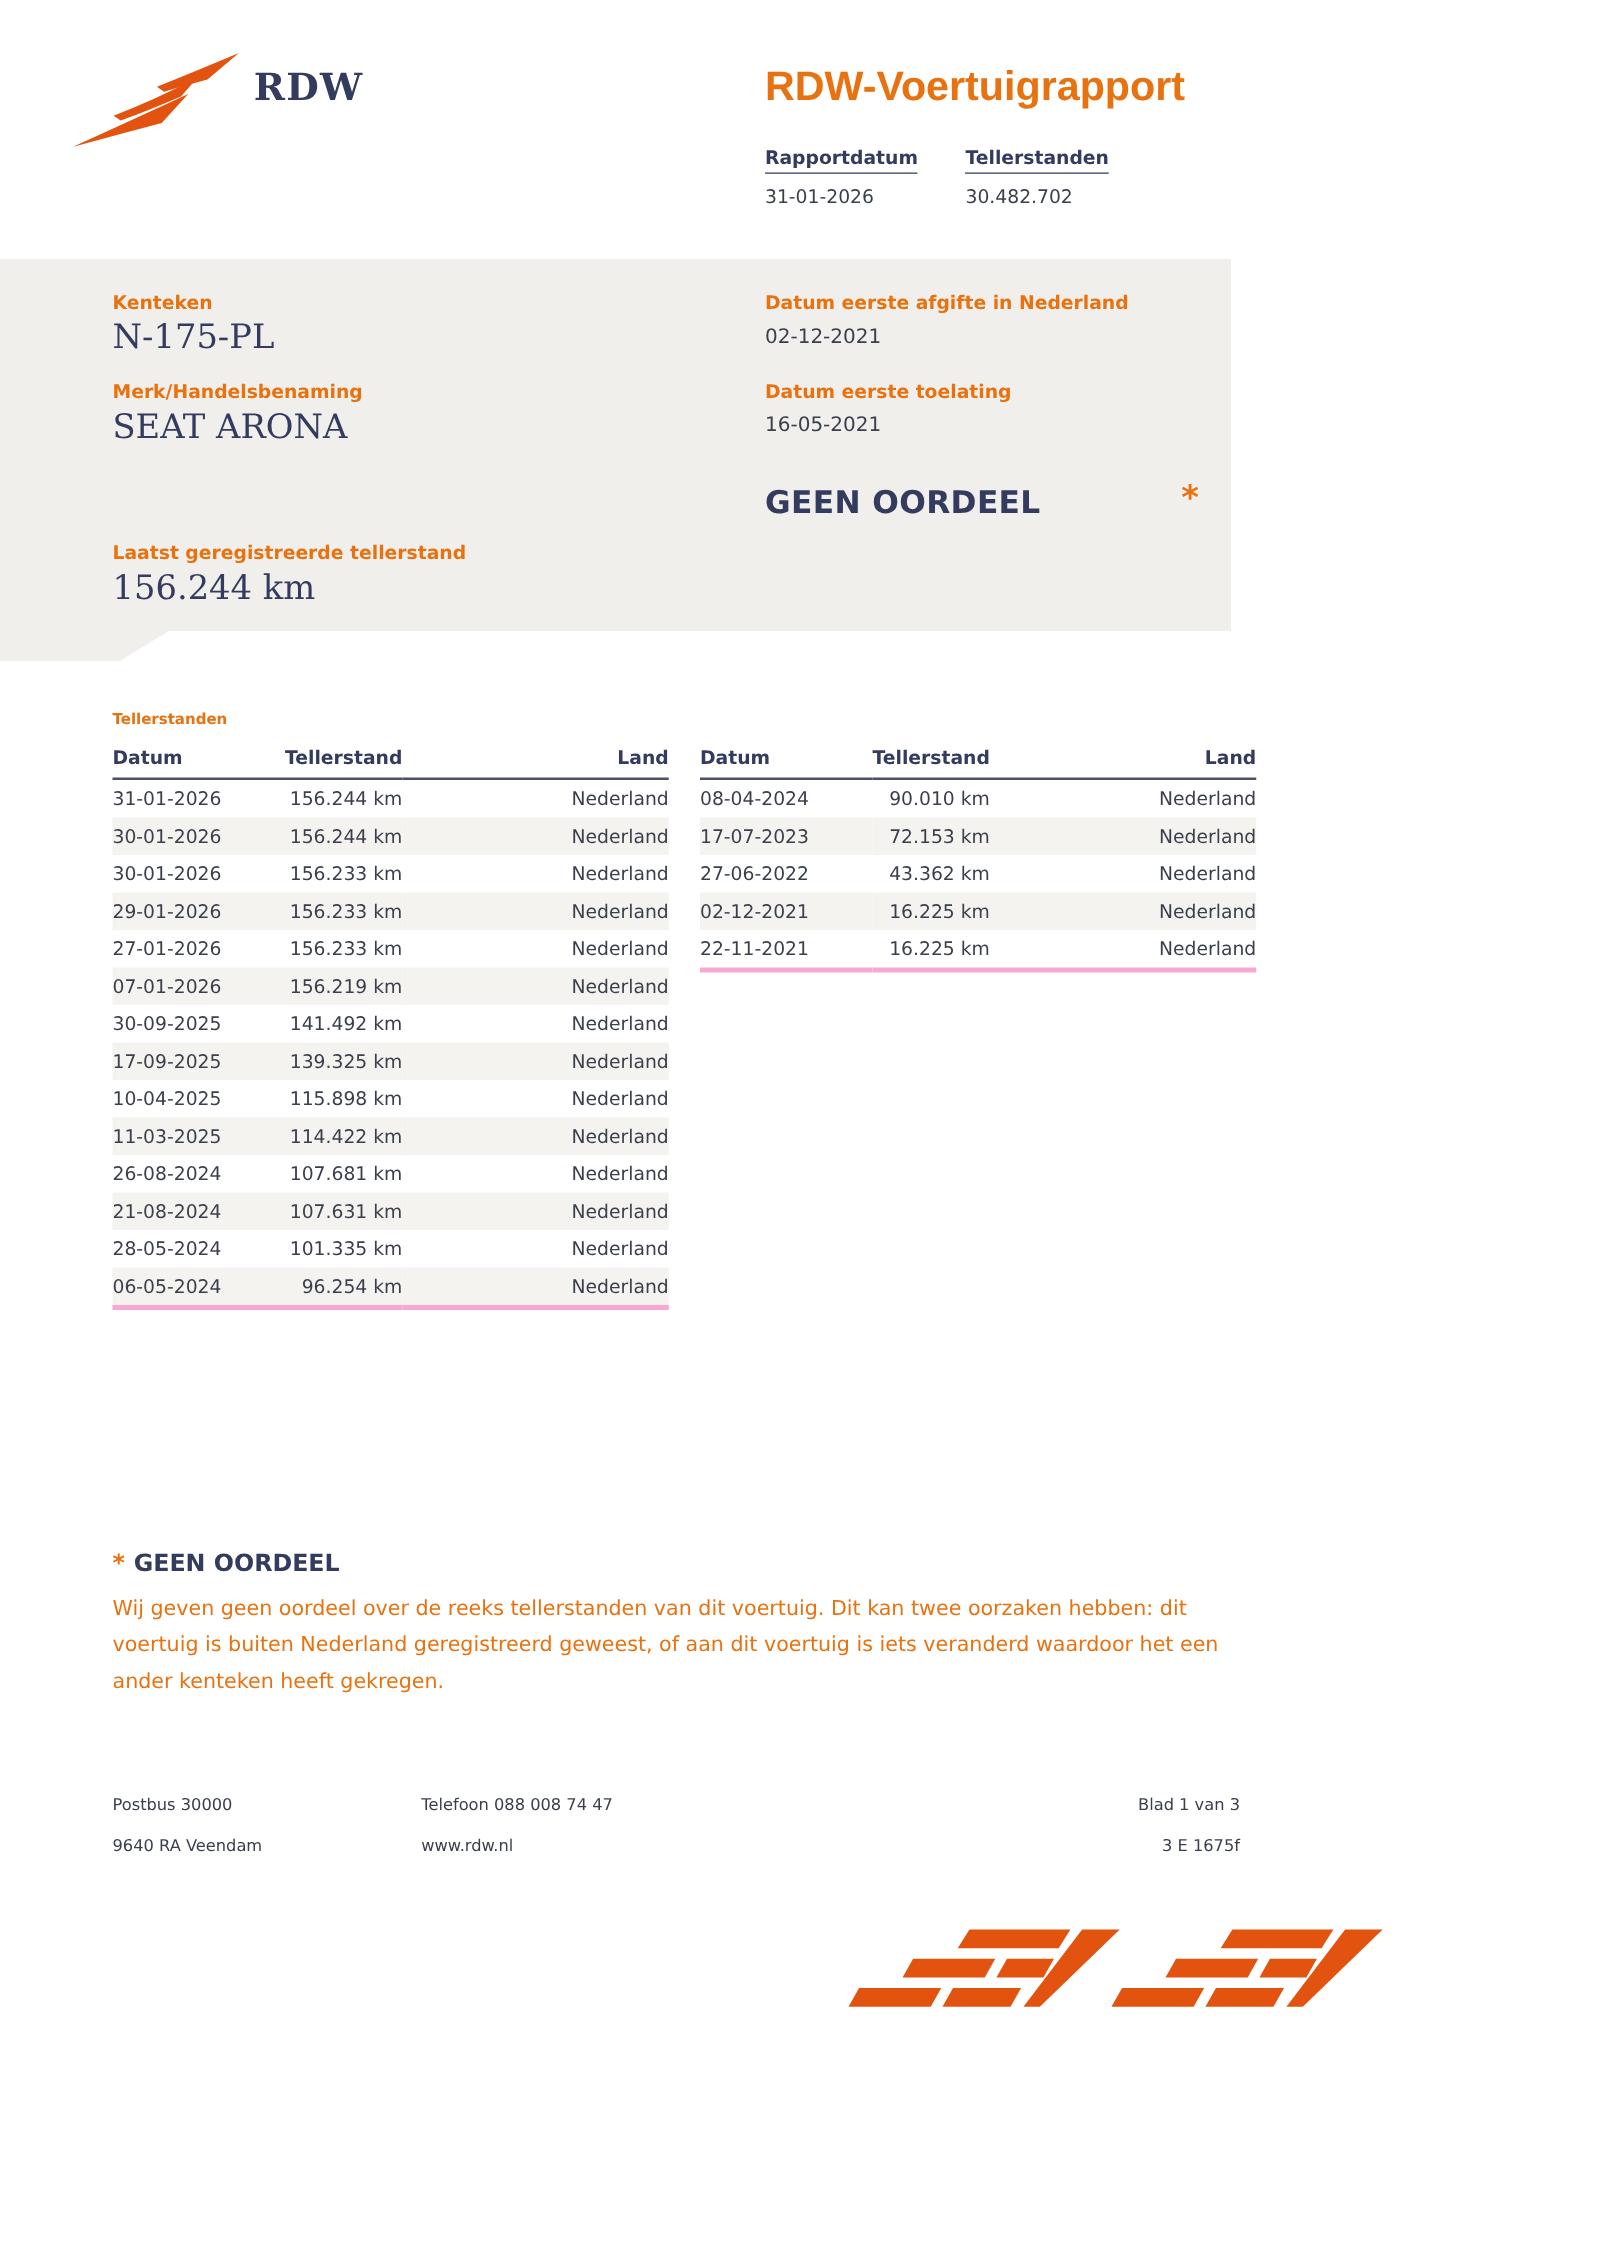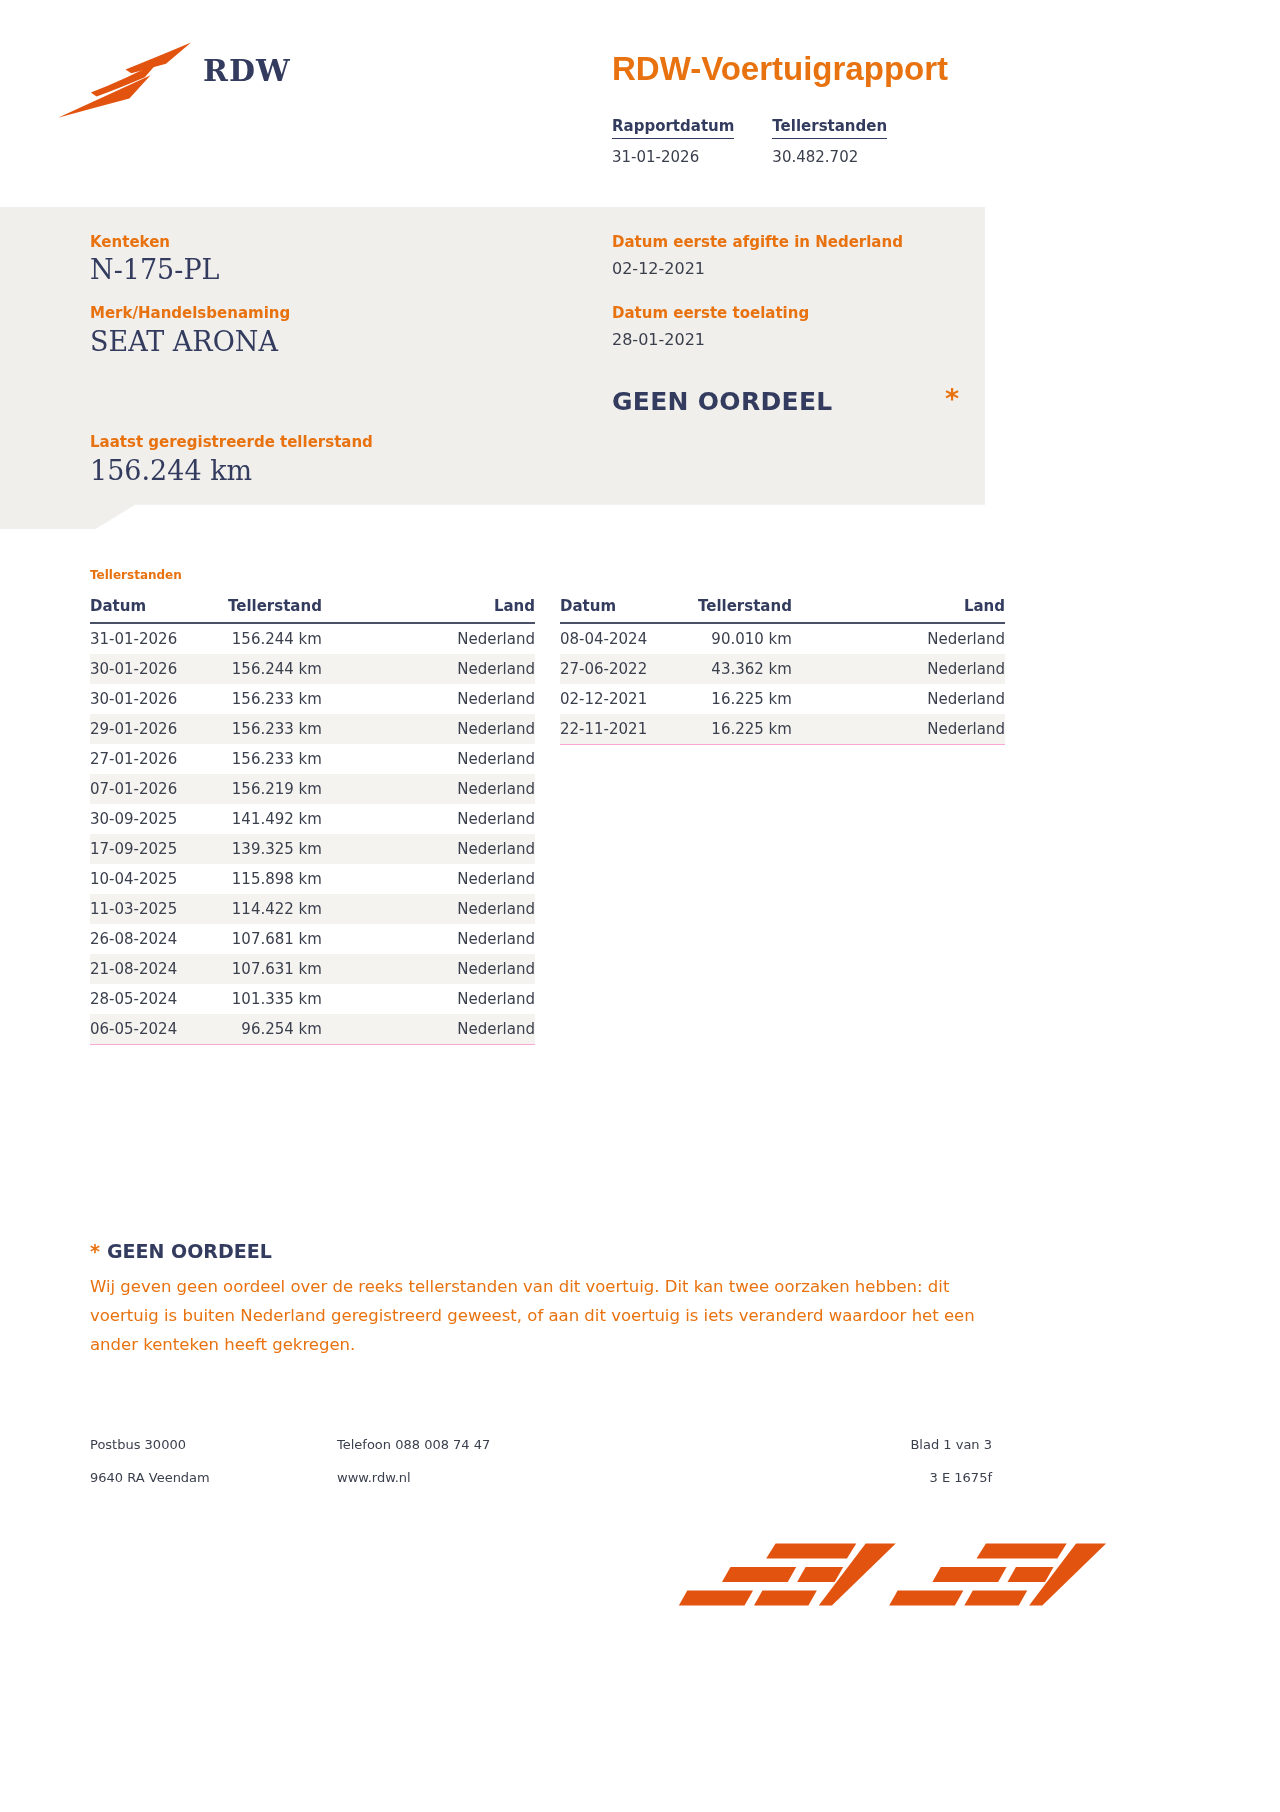--- a/index.html
+++ b/index.html
@@ -45,21 +45,21 @@
     color:var(--accent_orange,#e8720f);}
   .table-left{position:absolute;left:90px;top:594px;}
   .table-right{position:absolute;left:560px;top:594px;}
   table{border-collapse:collapse;width:445px;font-size:15px;color:var(--table_text,#3a3f4c);}
   th{font-weight:bold;color:var(--navy,#333c5e);border-bottom:2px solid #4a5166;padding:3px 0 7px;}
   td{padding:6px 0;}
   .col-datum{width:138px;text-align:left;}
   .col-teller{width:88px;text-align:right;}
   .col-land{text-align:right;}
   tbody tr:nth-child(even){background:var(--row_alt,#f4f3f0);}
-  tbody tr:last-child td{border-bottom:1px solid #f9a8d4;}
+  tbody tr:last-child td{border-bottom:4px solid #f9a8d4;}
 
   
   .footnote-title{position:absolute;left:90px;top:1240px;font-size:19px;font-weight:bold;
     color:var(--navy,#333c5e);}
   .footnote-title .star{color:var(--accent_orange,#e8720f);margin-right:7px;font-size:19px;}
   .footnote-text{position:absolute;left:90px;top:1272px;width:915px;font-size:16.5px;
     line-height:29px;color:var(--accent_orange,#e8720f);}
 
   
   .footer-col{position:absolute;top:1437px;font-size:13px;color:var(--table_text,#3a3f4c);}
@@ -105,21 +105,21 @@
   <div class="f-label" style="left:90px;top:304px;">Merk/Handelsbenaming</div>
   <div class="big-value" style="left:90px;top:326px;">SEAT ARONA</div>
 
   <div class="f-label" style="left:90px;top:433px;">Laatst geregistreerde tellerstand</div>
   <div class="big-value" style="left:90px;top:455px;">156.244 km</div>
 
   <div class="f-label" style="left:612px;top:233px;">Datum eerste afgifte in Nederland</div>
   <div class="small-value" style="left:612px;top:259px;">02-12-2021</div>
 
   <div class="f-label" style="left:612px;top:304px;">Datum eerste toelating</div>
-  <div class="small-value" style="left:612px;top:330px;">28-01-2021</div>
+  <div class="small-value" style="left:612px;top:330px;">16-05-2021</div>
 
   <div class="oordeel">GEEN OORDEEL</div>
   <div class="oordeel-star">*</div>
 
   <div class="section-title">Tellerstanden</div>
 
   <table class="table-left">
     <thead>
       <tr>
         <th class="col-datum">Datum</th>
@@ -206,20 +206,25 @@
       <tr>
         <th class="col-datum">Datum</th>
         <th class="col-teller">Tellerstand</th>
         <th class="col-land">Land</th>
       </tr>
     </thead>
     <tbody>
         <tr>
           <td class="col-datum">08-04-2024</td>
           <td class="col-teller">90.010 km</td>
+          <td class="col-land">Nederland</td>
+        </tr>
+        <tr>
+          <td class="col-datum">17-07-2023</td>
+          <td class="col-teller">72.153 km</td>
           <td class="col-land">Nederland</td>
         </tr>
         <tr>
           <td class="col-datum">27-06-2022</td>
           <td class="col-teller">43.362 km</td>
           <td class="col-land">Nederland</td>
         </tr>
         <tr>
           <td class="col-datum">02-12-2021</td>
           <td class="col-teller">16.225 km</td>

